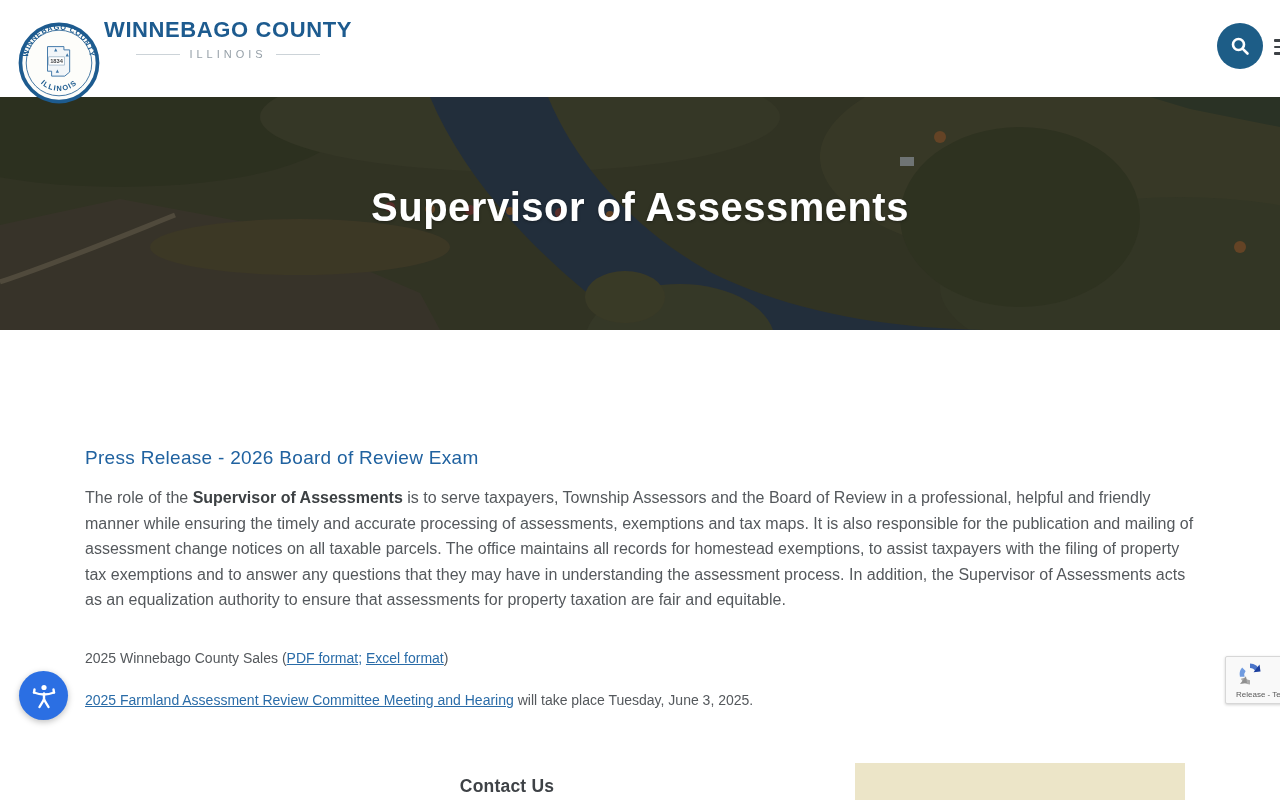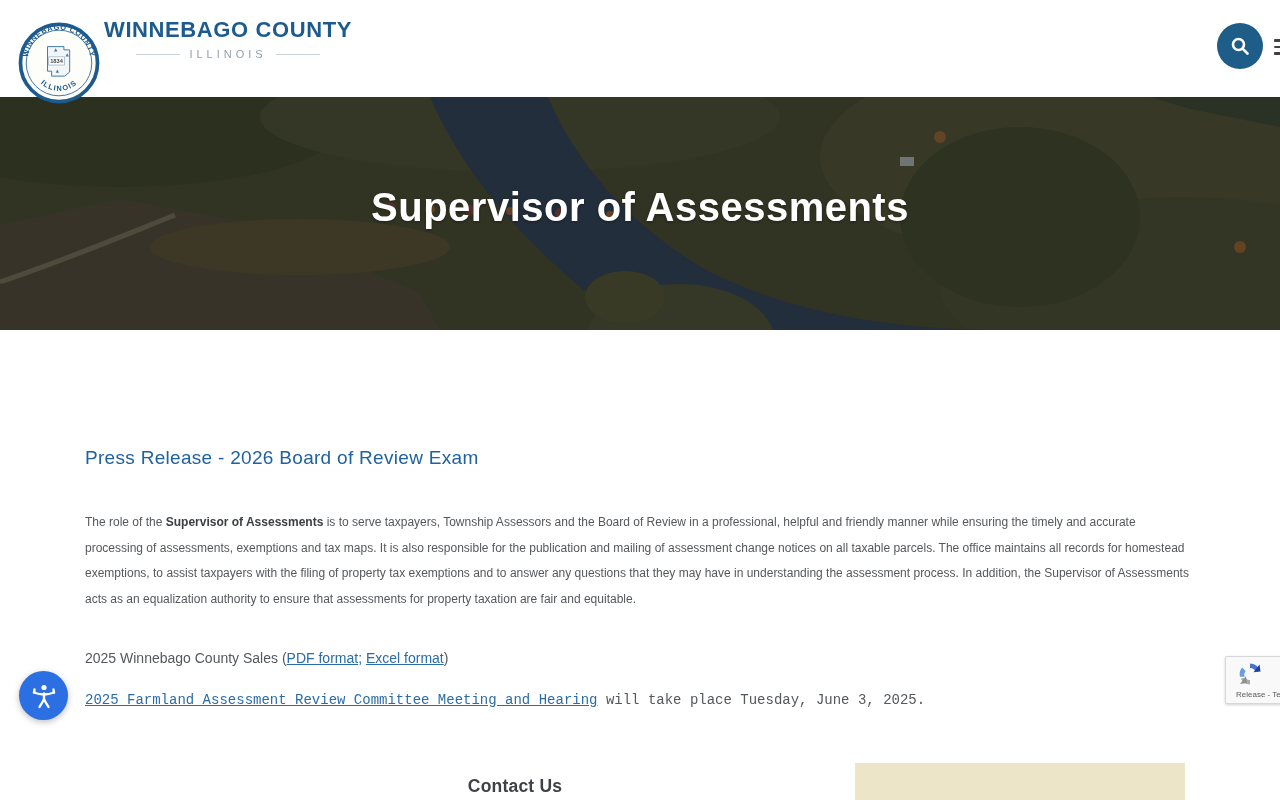--- a/index.html
+++ b/index.html
@@ -29,29 +29,29 @@
   .hamburger span { display:block; width:18px; height:2.5px; background:#3e4246; margin-bottom:4px; border-radius:1px; }
 
   
   .hero { position:absolute; top:97px; left:0; width:1280px; height:233px; overflow:hidden; background:#41422c; }
   .hero-scene { position:absolute; top:0; left:0; width:1280px; height:233px; }
   .hero-dim { position:absolute; inset:0; background:rgba(13,17,18,0.30); }
   .hero-title { position:absolute; top:88px; left:0; width:1280px; text-align:center; color:#ffffff; font-size:40px; font-weight:600; letter-spacing:0.5px; text-shadow:0 1px 3px rgba(0,0,0,0.35); }
 
   
   .press-link { position:absolute; left:85px; top:427px; font-size:19px; font-weight:400; color:#2062a0; letter-spacing:0.3px; cursor:pointer; text-decoration:none;margin-top:20px; }
-  .intro { position:absolute; left:85px; top:510px; width:1110px; font-size:12px; line-height:25.6px; color:#54585c; }
+  .intro { position:absolute; left:85px; top:485px; width:1110px; font-size:16px; line-height:25.6px; color:#54585c; }
   .intro b { color:#3c4043; }
   .text-line { position:absolute; left:85px; font-size:14px; color:#54585c; }
   .sales-line { top:650px; }
-  .farmland-line { top:692px;font-family:Liberation Mono, monospace; }
+  .farmland-line { top:692px; }
   a.inline-link { color:#2a6ca8; text-decoration:underline; cursor:pointer; }
   .link-sep { color:#2a6ca8; }
 
-  .contact-heading { position:absolute; left:85px; top:776px; width:860px; text-align:center; font-size:17.5px; font-weight:700; color:#3e4246; letter-spacing:0.2px; }
+  .contact-heading { position:absolute; left:77px; top:776px; width:860px; text-align:center; font-size:17.5px; font-weight:700; color:#3e4246; letter-spacing:0.2px; }
   .contact-panel { position:absolute; left:855px; top:763px; width:330px; height:80px; background:#ece5c8; }
 
   
   .accessibility-btn { position:absolute; left:19px; top:671px; width:49px; height:49px; border-radius:50%; background:#2b6fe3; display:flex; align-items:center; justify-content:center; cursor:pointer; box-shadow:0 2px 6px rgba(0,0,0,0.25); z-index:20; }
 
   .recaptcha-badge { position:absolute; left:1225px; top:656px; width:78px; height:48px; background:#f9f9f9; border:1px solid #d7d7d7; border-radius:2px; box-shadow:0 1px 3px rgba(0,0,0,0.18); display:flex; flex-direction:column; align-items:flex-start; padding:3px 0 0 10px; z-index:20; }
   .recaptcha-text { margin-top:2px; font-size:8px; color:#5a5a5a; }
   .recaptcha-text a { color:#5a5a5a; text-decoration:none; cursor:pointer; }
 </style>
 </head>

